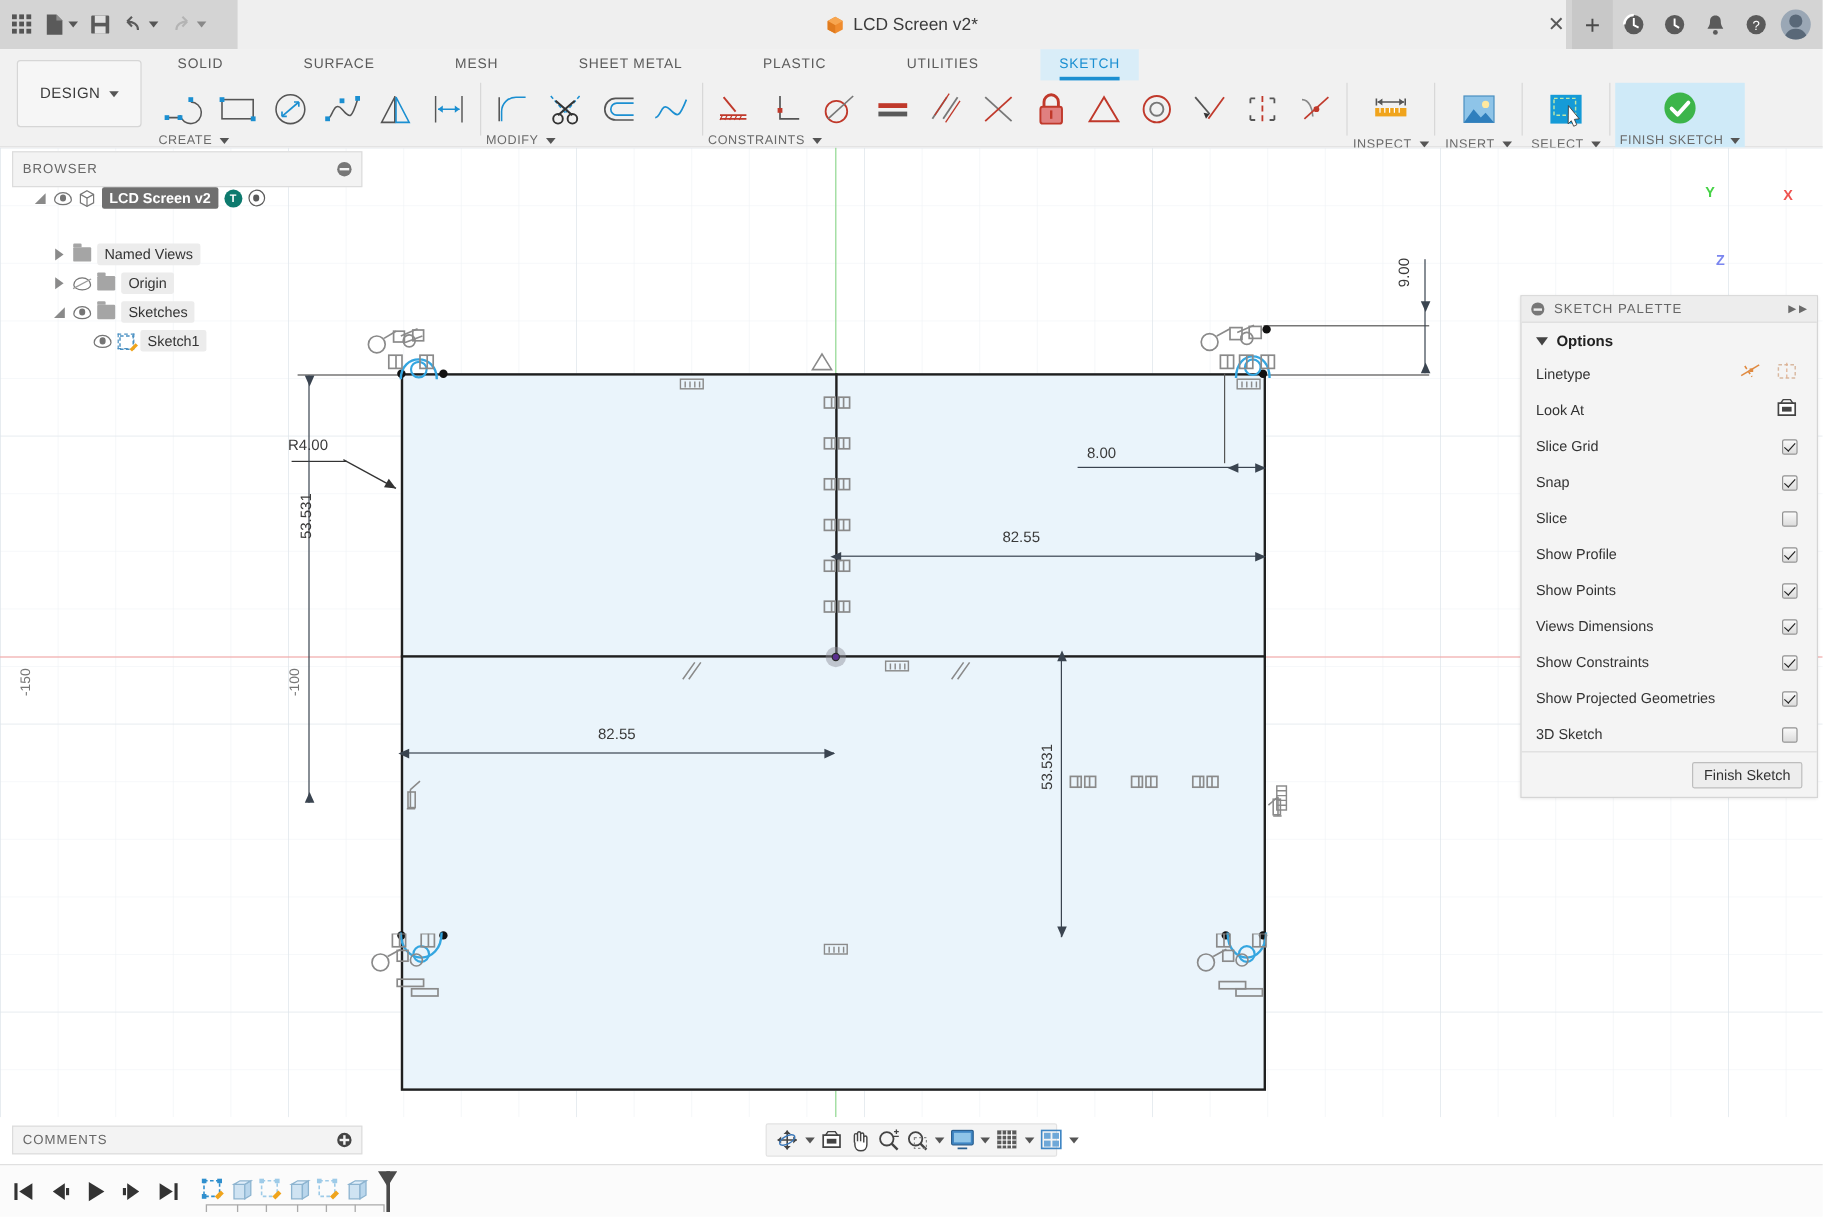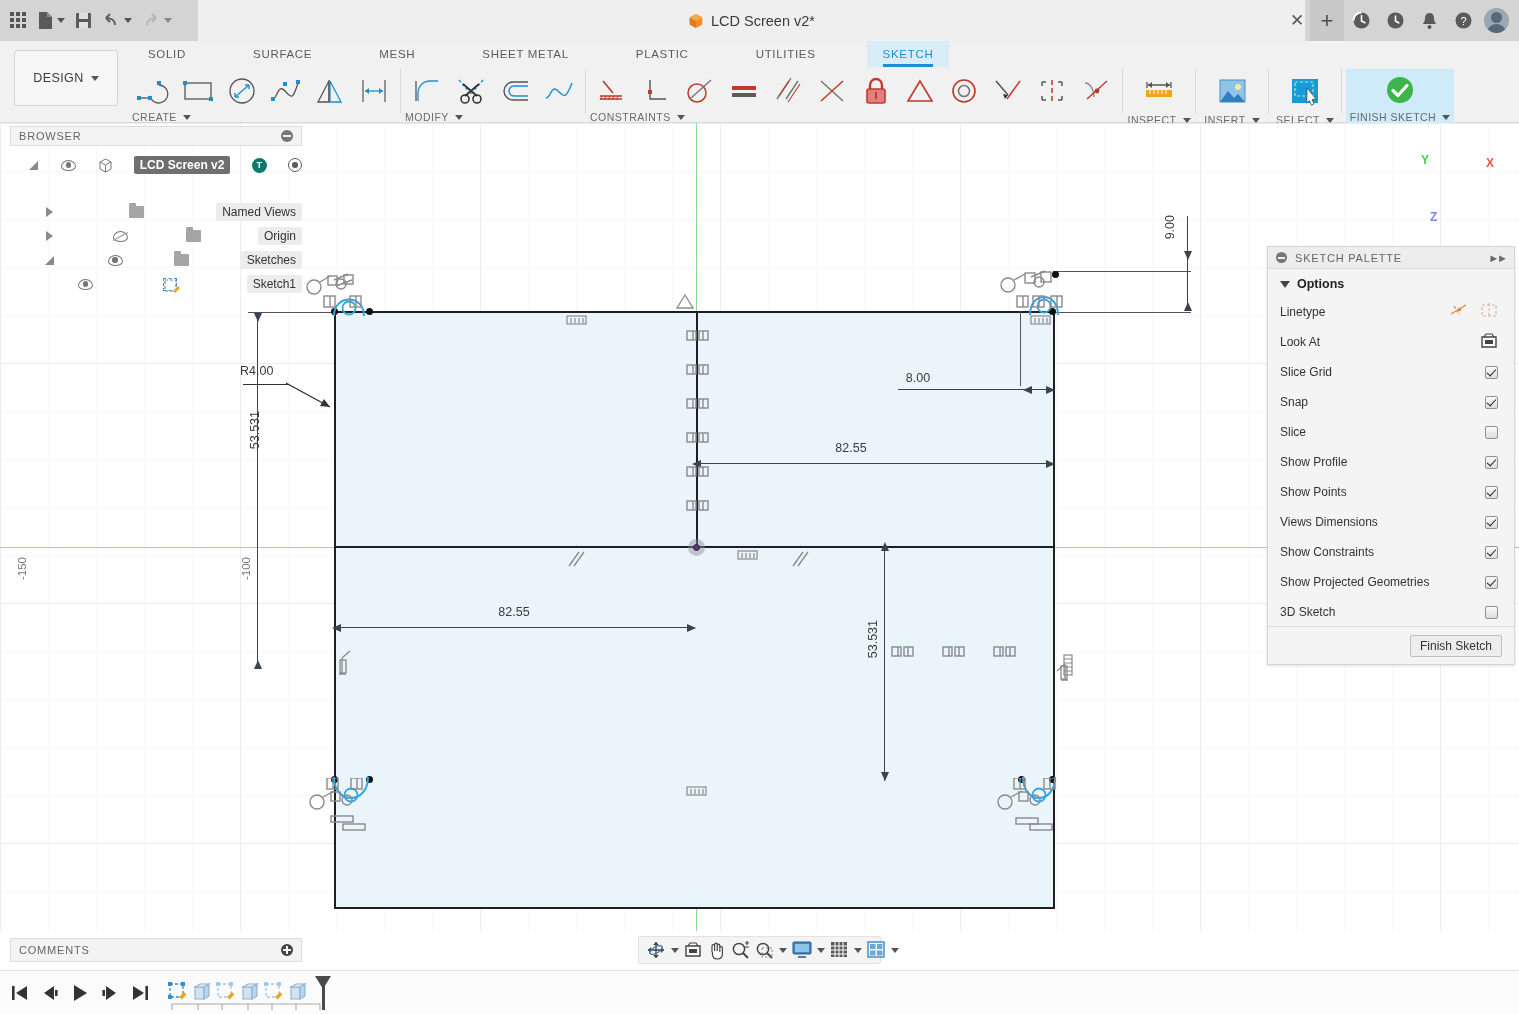--- a/index.html
+++ b/index.html
@@ -74,29 +74,29 @@
     cursor:pointer;
   }
   .glabel { font-size:10.5px; color:#6a6a6a; letter-spacing:.5px; margin-top:-2px; display:flex; align-items:center; gap:3px;}
   .vsep { width:1px; height:44px; background:#d8d8d8; margin:0 4px; }
   .bigbtn { width:64px; display:flex; flex-direction:column; align-items:center; cursor:pointer; }
   .bigbtn .glabel { margin-top:1px; }
   .bigbtn.hl { background:#cfeaf8; }
 
   
   .browser-head {
-    position:absolute; left:10px; top:126px; width:292px; height:20px;
+    position:absolute; left:10px; top:126px; width:292px; height:30px;
     background:#f3f3f3; border:1px solid #dcdcdc;
     display:flex; align-items:center; padding:0 8px; gap:10px;
   }
   .browser-head .bh-title { font-size:11px; color:#666; letter-spacing:.8px; }
   .collapse-dot { margin-left:auto; width:12px;height:12px;border-radius:50%;background:#777;position:relative;cursor:pointer;}
   .collapse-dot:after{content:"";position:absolute;left:2px;top:5px;width:8px;height:2px;background:#f3f3f3;}
   .tree { position:absolute; left:10px; top:153px; width:292px; font-size:12px; color:#333; }
-  .tnode { display:flex; align-items:center; height:24px; gap:5px; cursor:pointer;justify-content:space-between; }
+  .tnode { display:flex; align-items:center; height:24px; gap:5px; cursor:pointer; }
   .tw { width:14px; display:flex; justify-content:center; align-items:center; }
   .arrow-r { width:0;height:0;border-top:5px solid transparent;border-bottom:5px solid transparent;border-left:7px solid transparent; position:relative;}
   .arrow-r:after{content:"";position:absolute;left:-7px;top:-5px;width:0;height:0;border-top:5px solid transparent;border-bottom:5px solid transparent;border-left:7px solid #8a8a8a;}
   .arrow-d { width:0;height:0;border-left:9px solid transparent;border-bottom:9px solid #8a8a8a; }
   .eye { width:15px;height:11px;position:relative;cursor:pointer;}
   .eye .ball{position:absolute;left:0;top:0;width:15px;height:11px;border:1.4px solid #757575;border-radius:50% 50% 50% 50%/60% 60% 40% 40%;}
   .eye .pup{position:absolute;left:4.8px;top:2.8px;width:5.4px;height:5.4px;border-radius:50%;background:#757575;}
   .eye.off:after{content:"";position:absolute;left:-1px;top:5px;width:17px;height:1.4px;background:#9a9a9a;transform:rotate(-28deg);}
   .folder{width:15px;height:12px;background:#a5a5a5;border-radius:1px;position:relative;}
   .folder:before{content:"";position:absolute;left:0;top:-3px;width:7px;height:3px;background:#a5a5a5;border-radius:1px 1px 0 0;}

